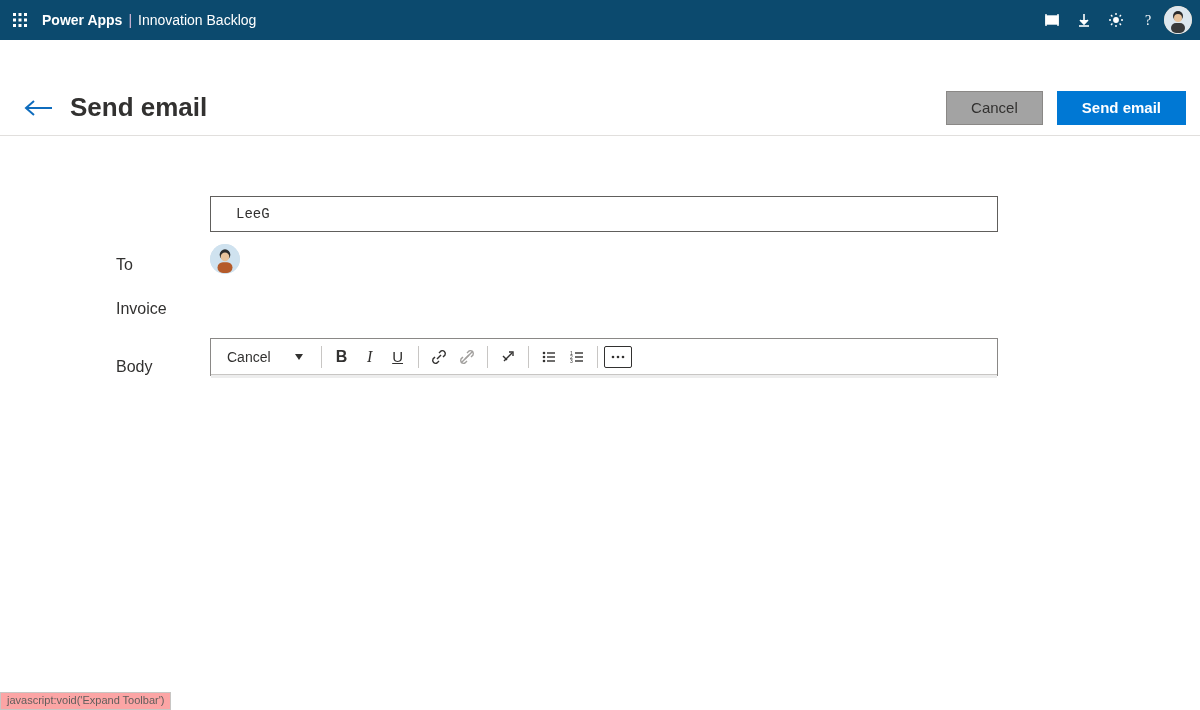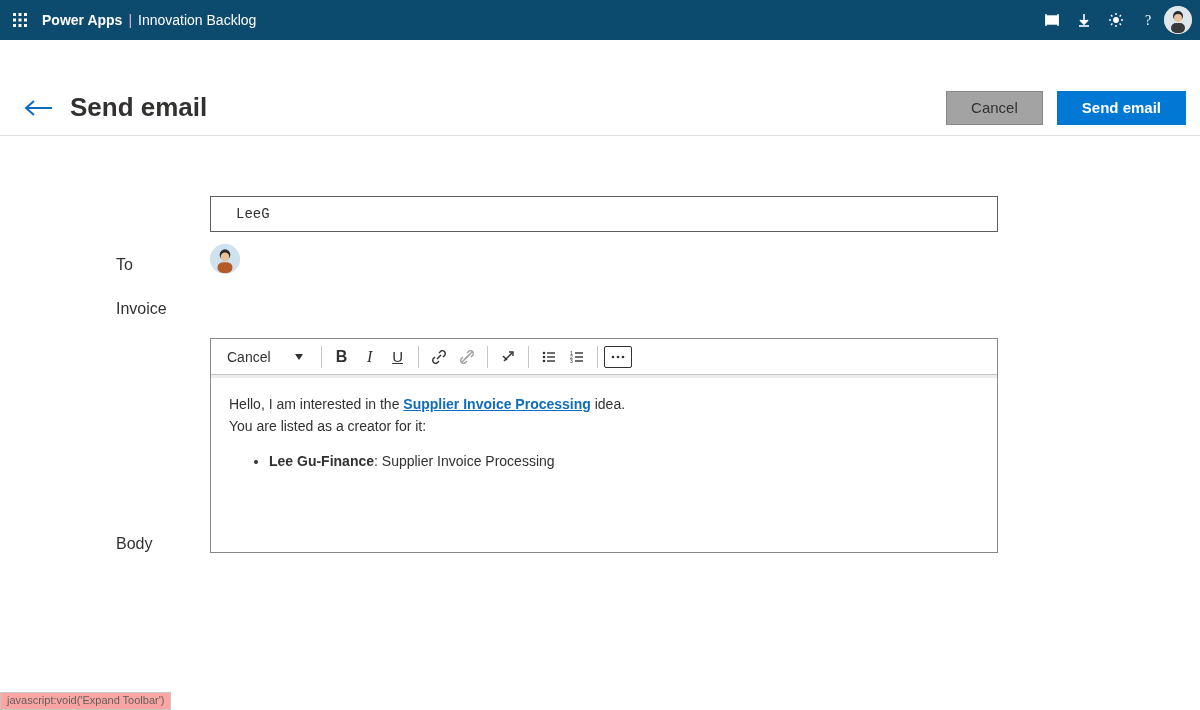--- a/index.html
+++ b/index.html
@@ -209,28 +209,19 @@
           </div>
           <div class="tb-sep"></div>
           <div class="tb-btn" style="border:1px solid #323130; width:26px; height:22px;">
             <svg width="16" height="8" viewBox="0 0 16 8" fill="#323130">
                 <circle cx="3" cy="4" r="1.3"></circle>
                 <circle cx="8" cy="4" r="1.3"></circle>
                 <circle cx="13" cy="4" r="1.3"></circle>
               </svg>
           </div>
         </div>
-        <div class="rte-body" contenteditable="true" style="">
-          <div>
-            <span>Hello, I am interested in the </span><a href="#">Supplier Invoice Processing</a><span> idea.</span>
-          </div>
-          <div>You are listed as a creator for it:</div>
-          <ul>
-            <li><span class="creatorname">Lee Gu-Finance</span><span>: Supplier Invoice Processing</span></li>
-          </ul>
-        </div>
       </div>
     </div>
   </div>
 
 </div>
 
 <div class="status">javascript:void('Expand Toolbar')</div>
 
 </body></html>

